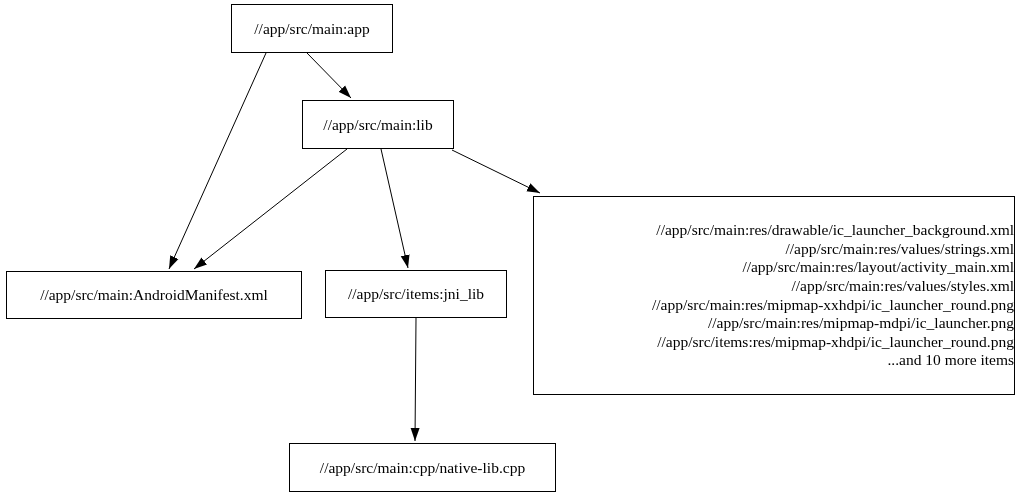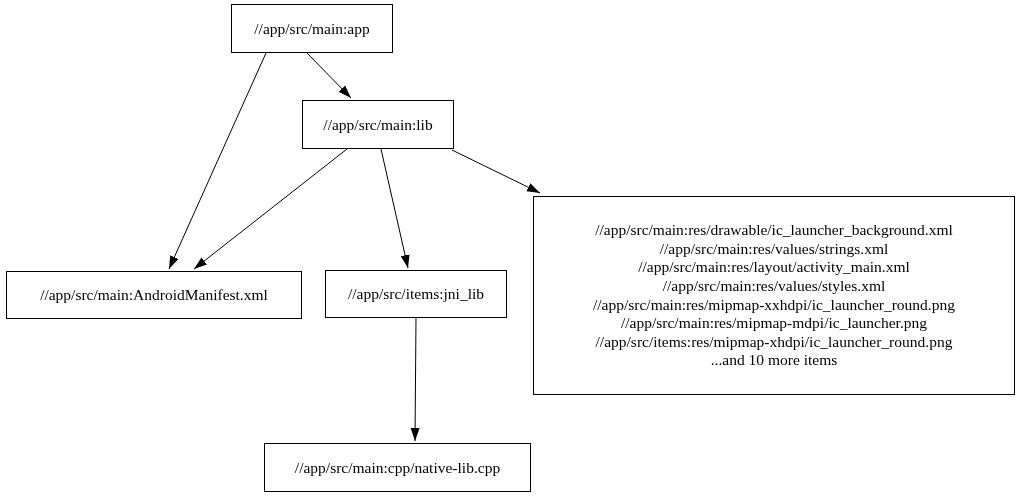--- a/index.html
+++ b/index.html
@@ -40,22 +40,22 @@
     text-align: center;
   }
   .node.multi {
     flex-direction: column;
     line-height: 18.6px;
   }
   #node-app        { left: 203px; top: 4px;   width: 162px; height: 49px; margin-left: 28px; }
   #node-lib        { left: 302px; top: 100px; width: 152px; height: 49px; }
   #node-manifest   { left: 6px;   top: 271px; width: 296px; height: 48px; }
   #node-jni-lib    { left: 325px; top: 270px; width: 182px; height: 48px; }
-  #node-res-group  { left: 533px; top: 196px; width: 482px; height: 199px; }
-  #node-native-cpp { left: 264px; top: 443px; width: 267px; height: 49px; }
+  #node-res-group  { left: 533px; top: 196px; width: 482px; height: 199px; align-items: flex-end; }
+  #node-native-cpp { left: 289px; top: 443px; width: 267px; height: 49px; }
 </style>
 </head>
 <body>
 
 <div class="canvas">
 
   <svg class="edges" xmlns="http://www.w3.org/2000/svg">
     <defs>
       <marker id="arrowhead" markerUnits="userSpaceOnUse" markerWidth="14" markerHeight="10" refX="13" refY="5" orient="auto">
         <path d="M0,0.5 L13,5 L0,9.5 z" fill="#000000"></path>

